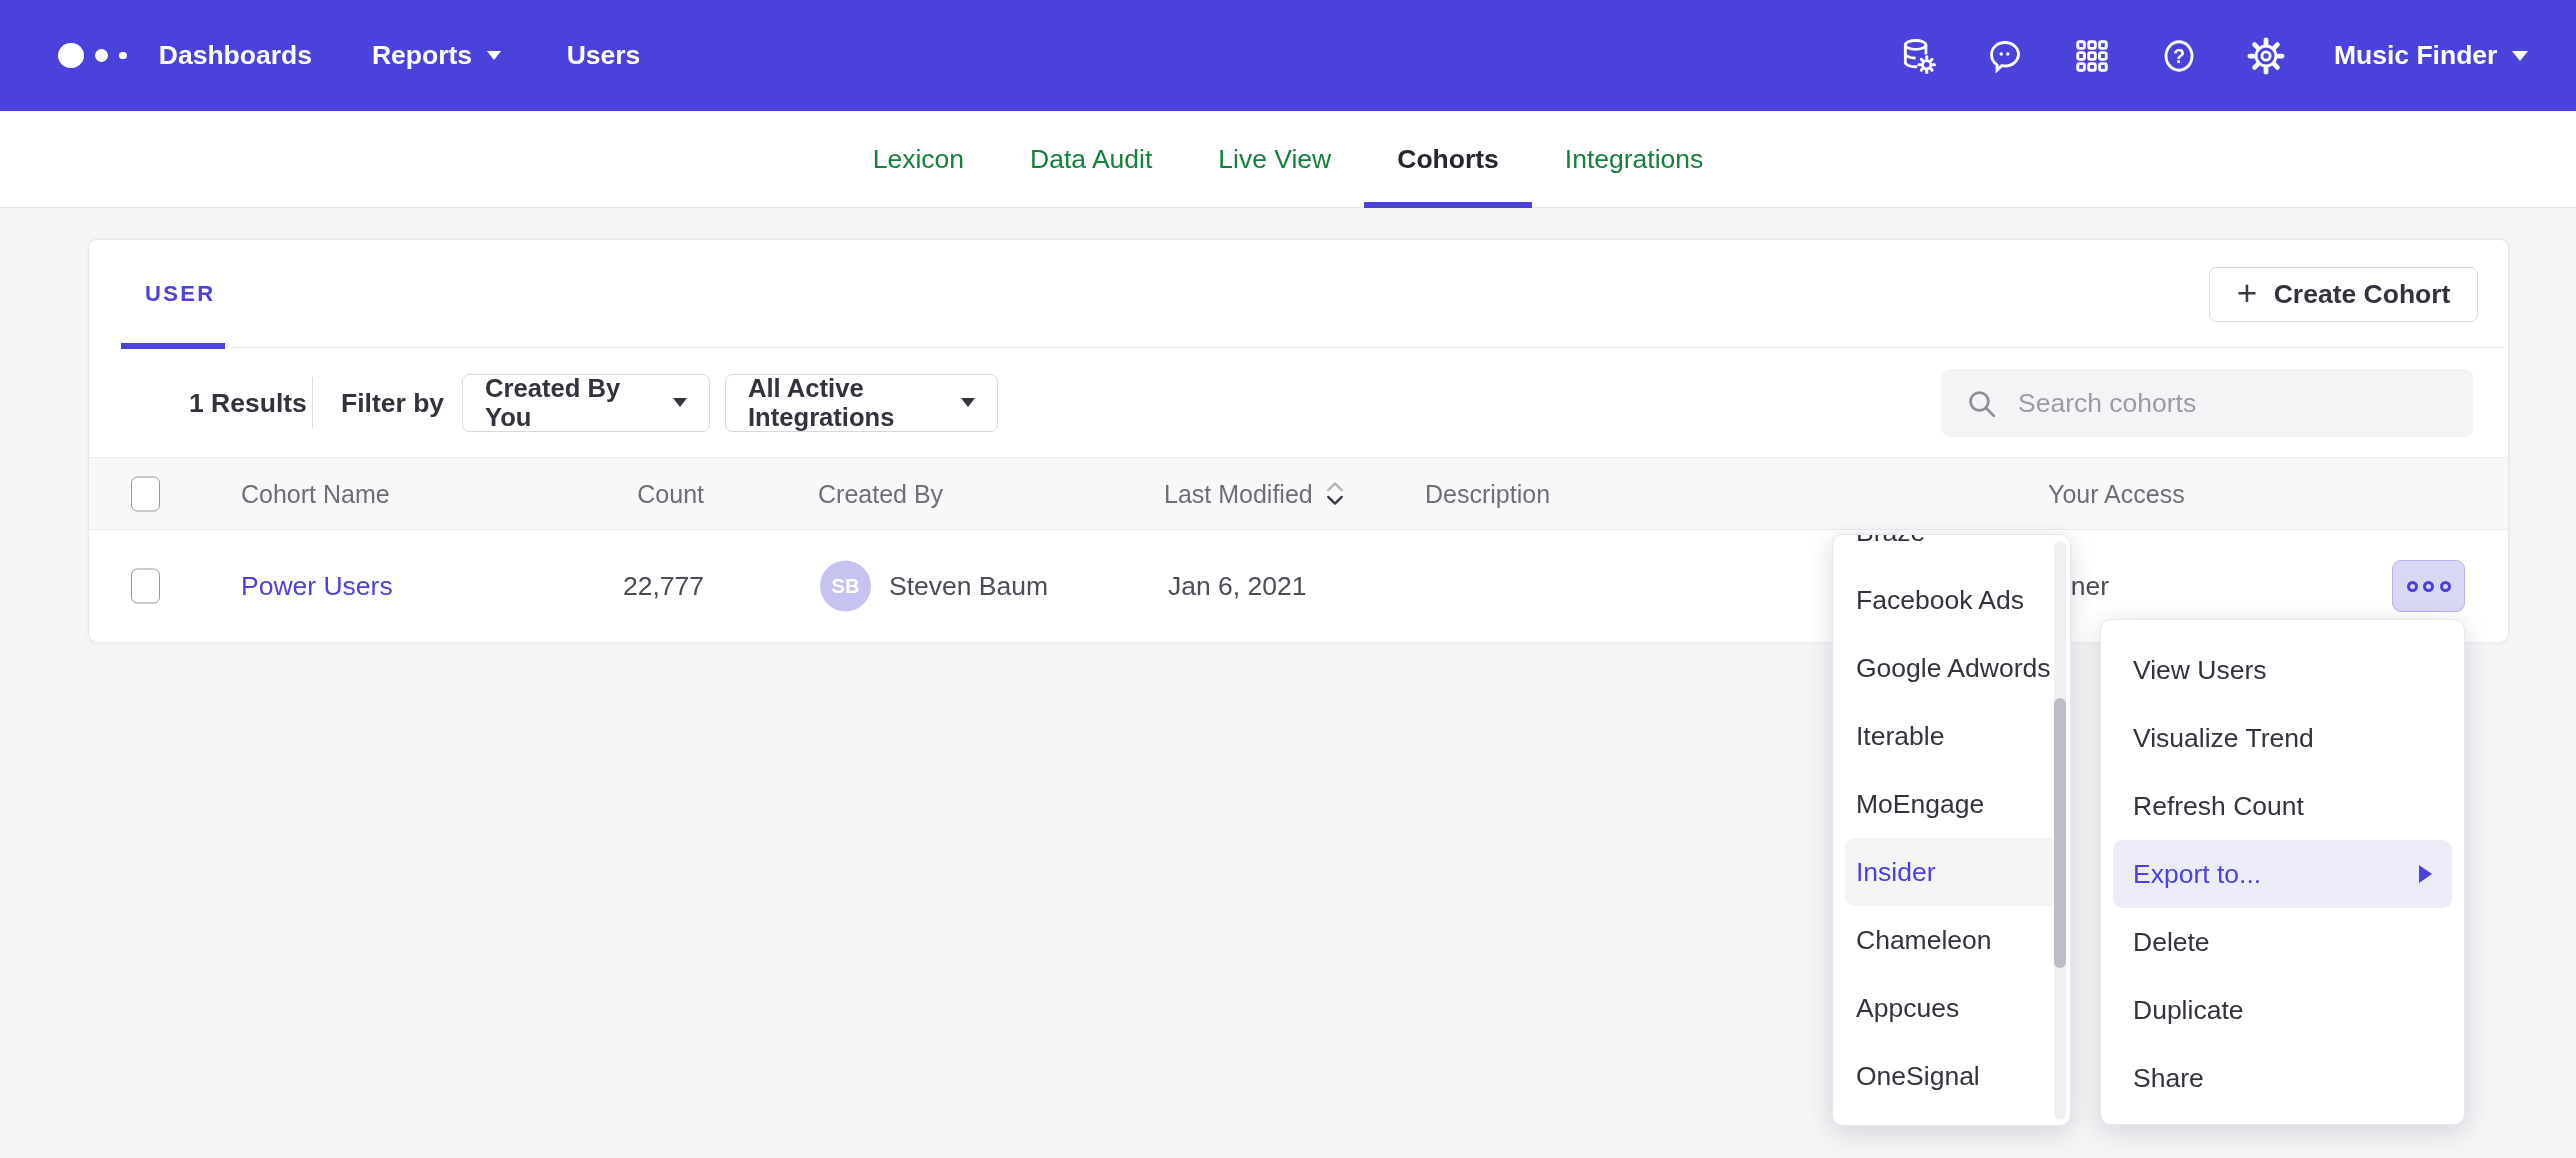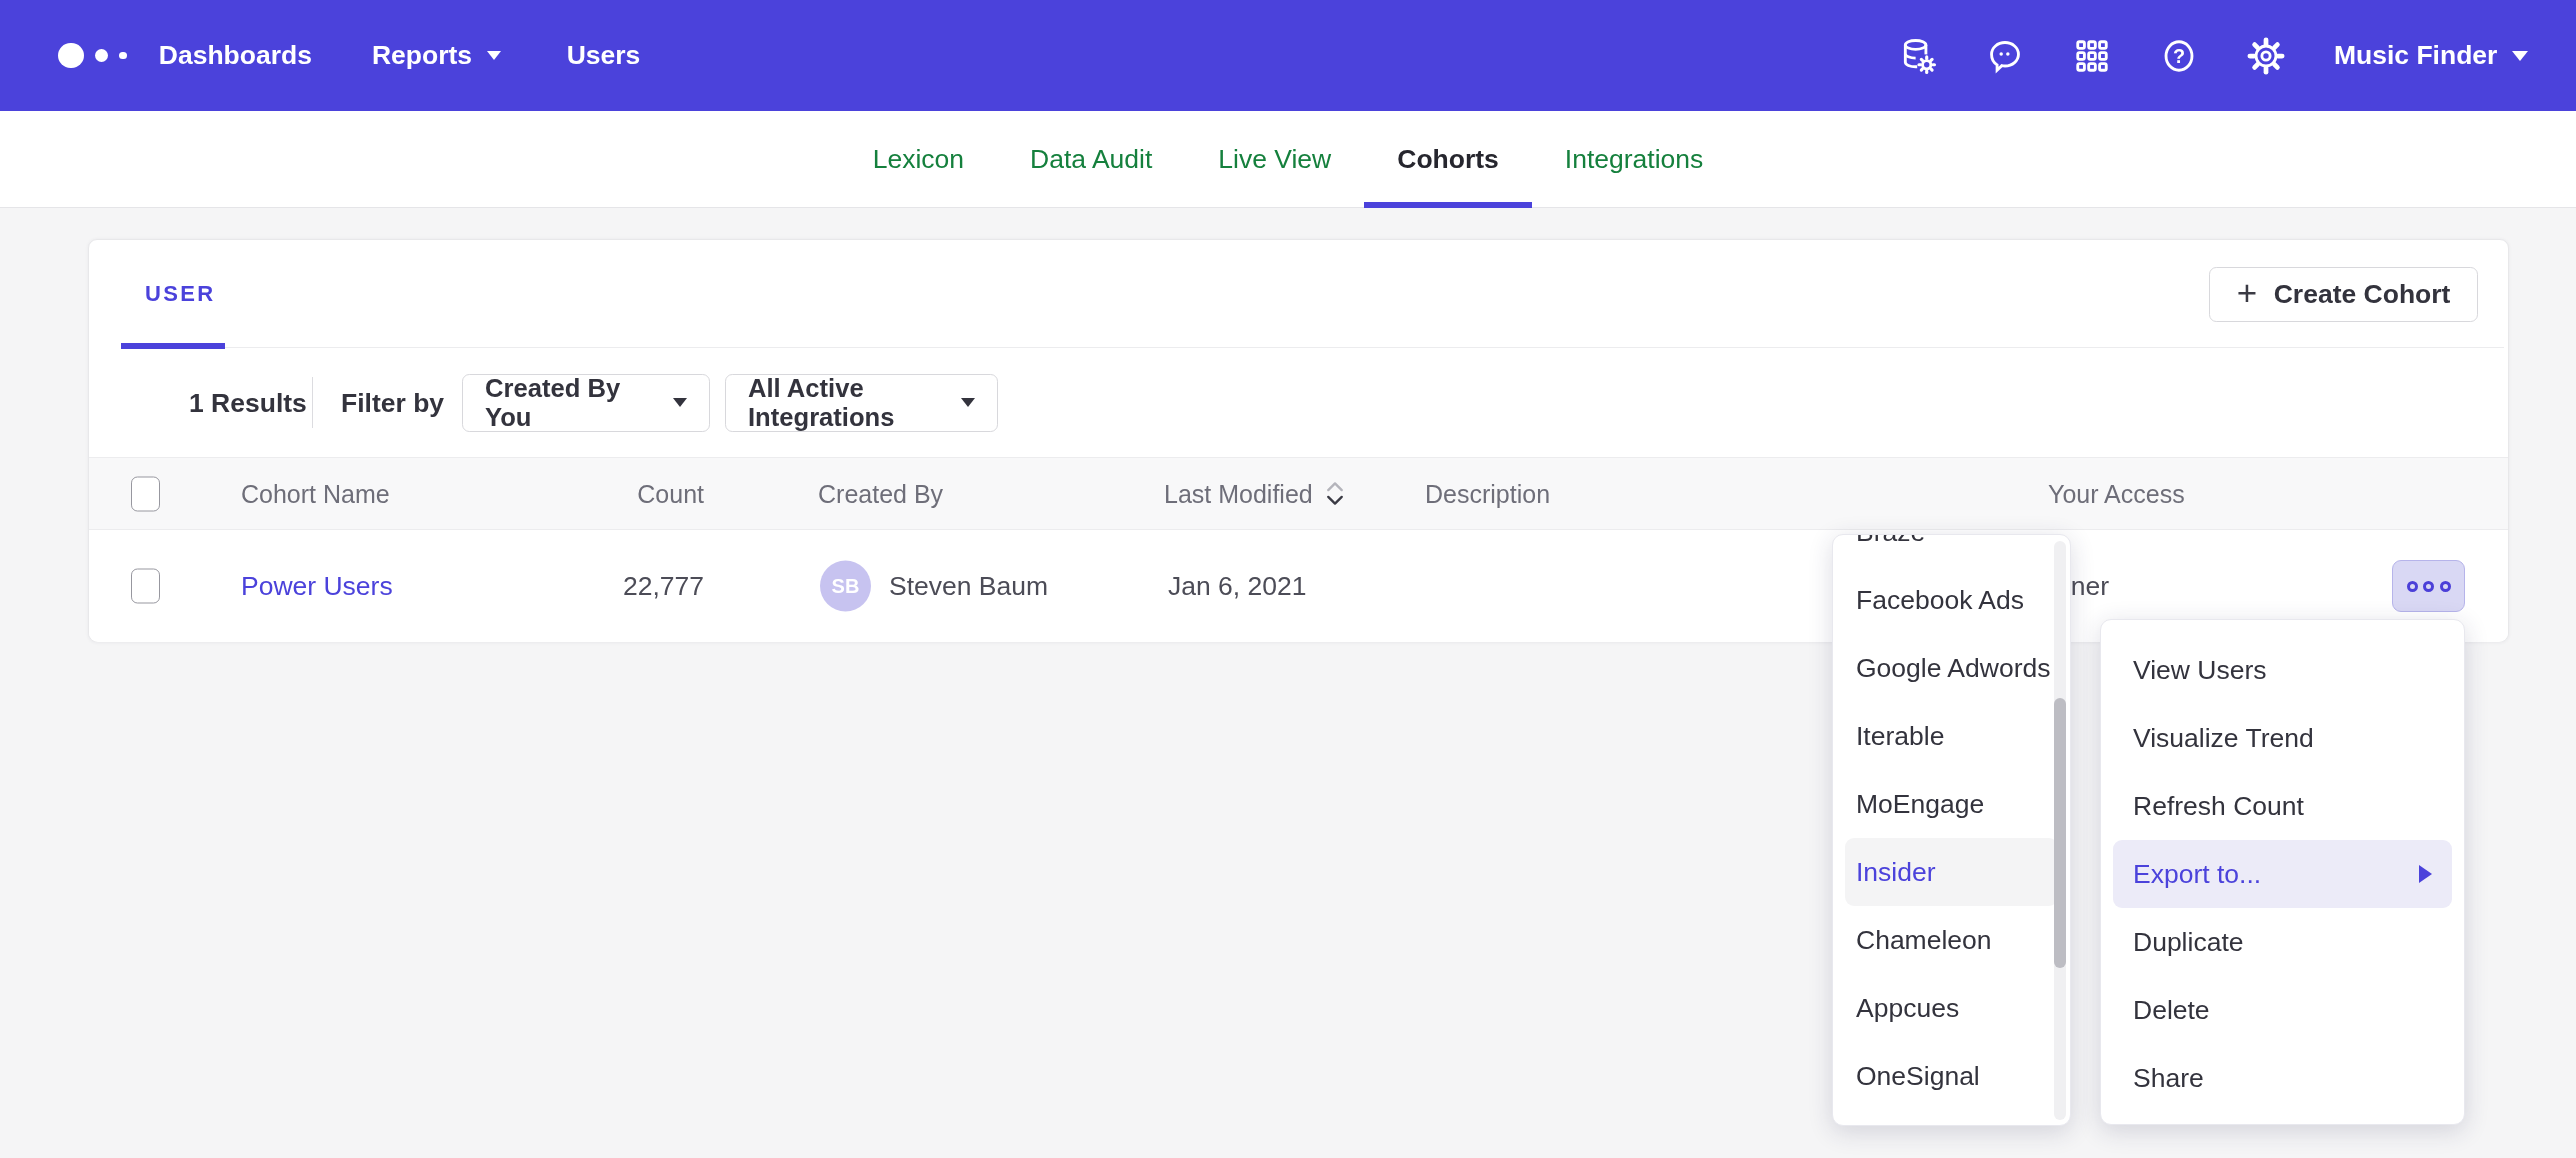--- a/index.html
+++ b/index.html
@@ -184,20 +184,27 @@
       <div class="vdiv"></div>
       <div class="filter-by">Filter by</div>
       <div class="dd dd1">
         <span>Created By You</span>
         <span class="caret-down"></span>
       </div>
       <div class="dd dd2">
         <span>All Active Integrations</span>
         <span class="caret-down"></span>
       </div>
+      <div class="cohort-search">
+        <svg style="width:33px;height:33px;display:block;" viewBox="0 0 24 24" fill="none" stroke="#8f8f98" stroke-width="2">
+          <circle cx="10.5" cy="10.5" r="6.5"></circle>
+            <line x1="15.5" y1="15.5" x2="21" y2="21" stroke-linecap="round"></line>
+        </svg>
+        <input type="text" placeholder="Search cohorts" style="">
+      </div>
     </div>
 
     <div class="thead">
       <div class="c-check">
           <div class="cbx"></div>
         </div>
       <div class="c-name">Cohort Name</div>
       <div class="c-count">Count</div>
       <div class="c-created">Created By</div>
       <div class="c-modified">
@@ -253,24 +260,24 @@
         <span>Visualize Trend</span>
       </div>
     <div class="ctx-item">
         <span>Refresh Count</span>
       </div>
     <div class="ctx-item hl-lav">
       <span>Export to...</span>
       <span class="arrow-right"></span>
     </div>
     <div class="ctx-item">
+        <span>Delete</span>
+      </div>
+    <div class="ctx-item">
         <span>Duplicate</span>
       </div>
     <div class="ctx-item">
-        <span>Delete</span>
-      </div>
-    <div class="ctx-item">
         <span>Share</span>
       </div>
   </div>
 
 </div>
 
 
 </body></html>

